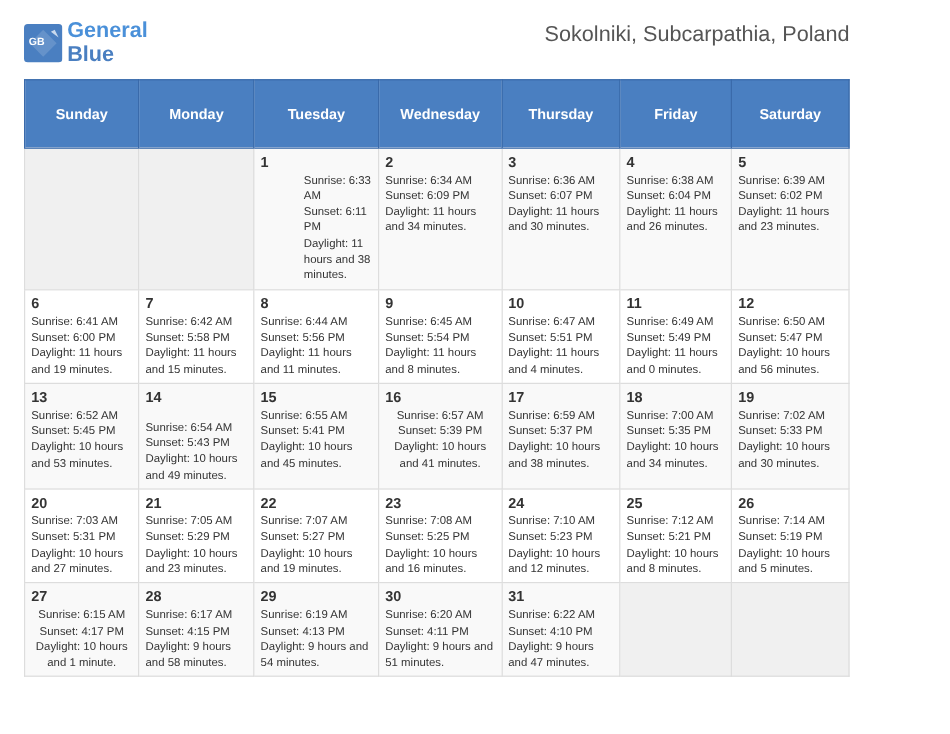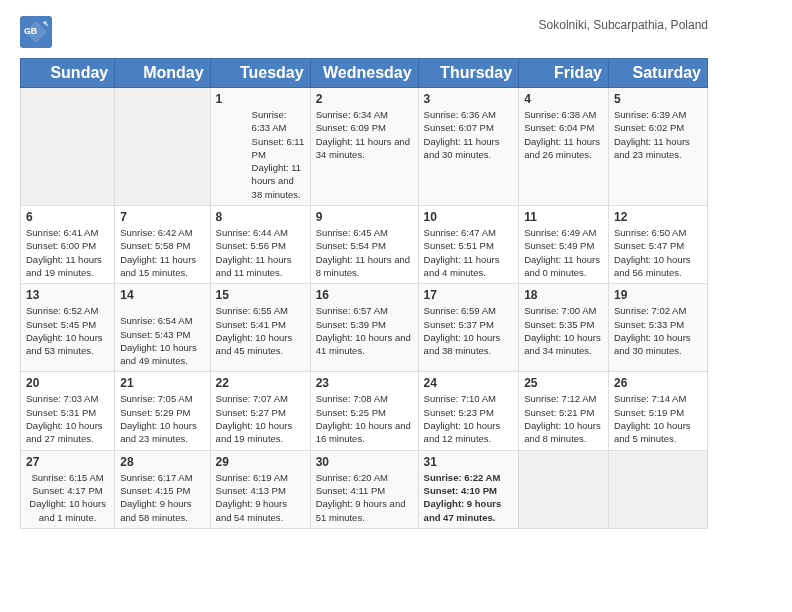--- a/index.html
+++ b/index.html
@@ -44,36 +44,36 @@
     .title-block {
       text-align: right;
     }
     .month-title {
       font-size: 36px;
       font-weight: 300;
       color: #333;
       line-height: 1.1;
     }
     .subtitle {
-      font-size: 12px;
+      font-size: 18px;
       color: #555;
       margin-top: 2px;
     }
     .calendar {
       width: 100%;
       border-collapse: collapse;
       border: 1px solid #ccc;
     }
     .calendar th {
       background: #4a7fc1;
       color: #fff;
-      font-size: 16px;
+      font-size: 12px;
       font-weight: bold;
-      padding: 5px 6px;
-      text-align: right;
+      padding: 21px 6px;
+      text-align: center;
       border: 1px solid #3a6aaa;
     }
     .calendar td {
       vertical-align: top;
       padding: 4px 5px;
       border: 1px solid #ddd;
       font-size: 9.5px;
       color: #333;
       width: 113px;
       min-height: 80px;
@@ -103,20 +103,25 @@
 
 <div class="page">
   <div class="header">
     <div class="logo">
       <svg class="logo-icon" viewBox="0 0 40 40">
         <rect x="0" y="0" width="40" height="40" rx="4" fill="#4a7fc1"></rect>
         <polygon points="20,6 34,20 20,34 6,20" fill="#fff" opacity="0.15"></polygon>
         <text x="5" y="22" font-size="11" font-weight="bold" fill="#fff" font-family="Arial">GB</text>
         <polygon points="28,8 36,14 32,6" fill="#fff" opacity="0.7"></polygon>
       </svg>
+      <div>
+        <div class="logo-text">
+          <span>General</span><br><span style="color:#4a7fc1;">Blue</span>
+        </div>
+      </div>
     </div>
     <div class="title-block">
       <div class="subtitle">Sokolniki, Subcarpathia, Poland</div>
     </div>
   </div>
 
   <table class="calendar">
     <thead>
       <tr>
       <th>Sunday</th>
@@ -221,21 +226,21 @@
 Daylight: 10 hours and 49 minutes.</div>
           </td>
           <td>
             <span class="day-num">15</span>
             <div class="day-info" style="white-space: pre-line;">Sunrise: 6:55 AM
 Sunset: 5:41 PM
 Daylight: 10 hours and 45 minutes.</div>
           </td>
           <td>
             <span class="day-num">16</span>
-            <div class="day-info" style="white-space: pre-line;">Sunrise: 6:57 AM
+            <div class="day-info" style="white-space: pre-line; text-align: center;">Sunrise: 6:57 AM
 Sunset: 5:39 PM
 Daylight: 10 hours and 41 minutes.</div>
           </td>
           <td>
             <span class="day-num">17</span>
             <div class="day-info" style="white-space: pre-line;">Sunrise: 6:59 AM
 Sunset: 5:37 PM
 Daylight: 10 hours and 38 minutes.</div>
           </td>
           <td>
@@ -315,21 +320,21 @@
 Daylight: 9 hours and 54 minutes.</div>
           </td>
           <td>
             <span class="day-num">30</span>
             <div class="day-info" style="white-space: pre-line;">Sunrise: 6:20 AM
 Sunset: 4:11 PM
 Daylight: 9 hours and 51 minutes.</div>
           </td>
           <td>
             <span class="day-num">31</span>
-            <div class="day-info" style="white-space: pre-line; font-weight: bold;">Sunrise: 6:22 AM
+            <div class="day-info" style="white-space: pre-line;">Sunrise: 6:22 AM
 Sunset: 4:10 PM
 Daylight: 9 hours and 47 minutes.</div>
           </td>
           <td class="empty"></td>
           <td class="empty"></td>
         </tr>
       </tbody>
   </table>
 </div>
 

